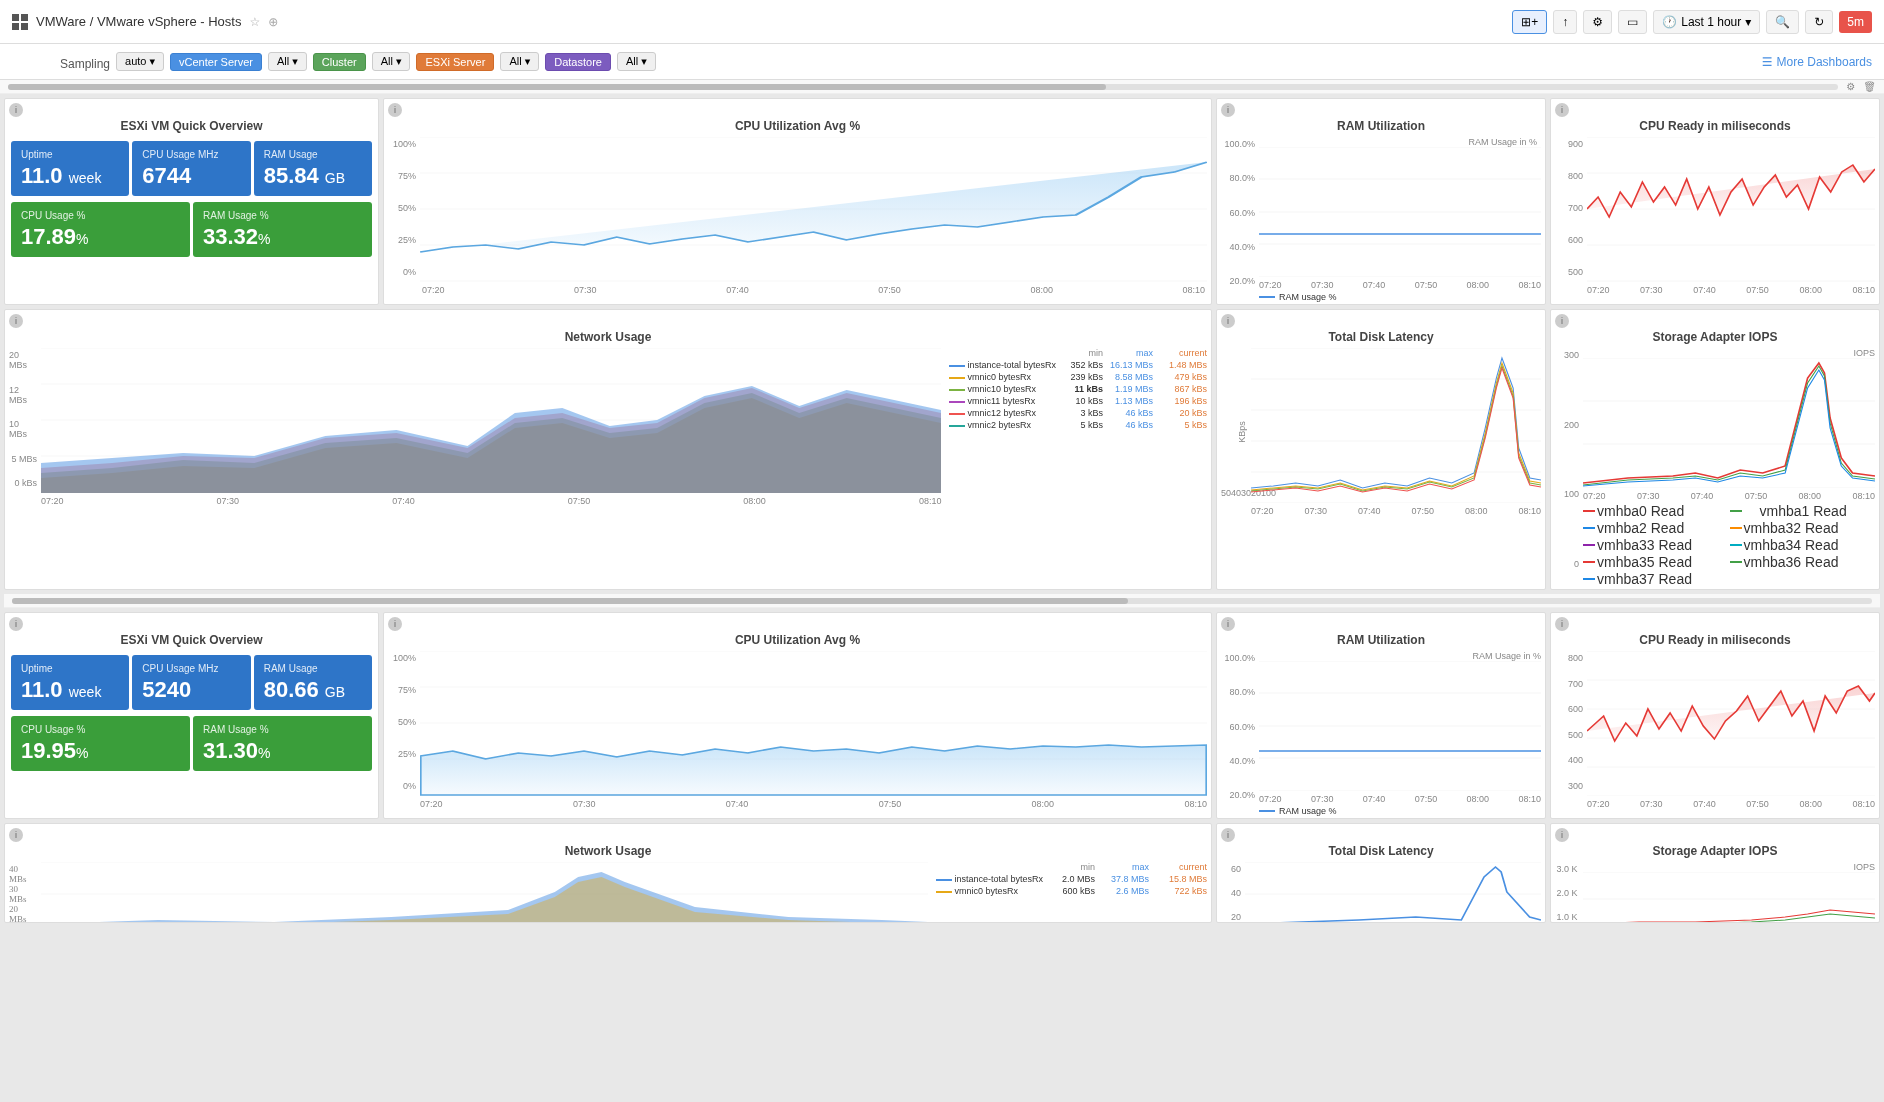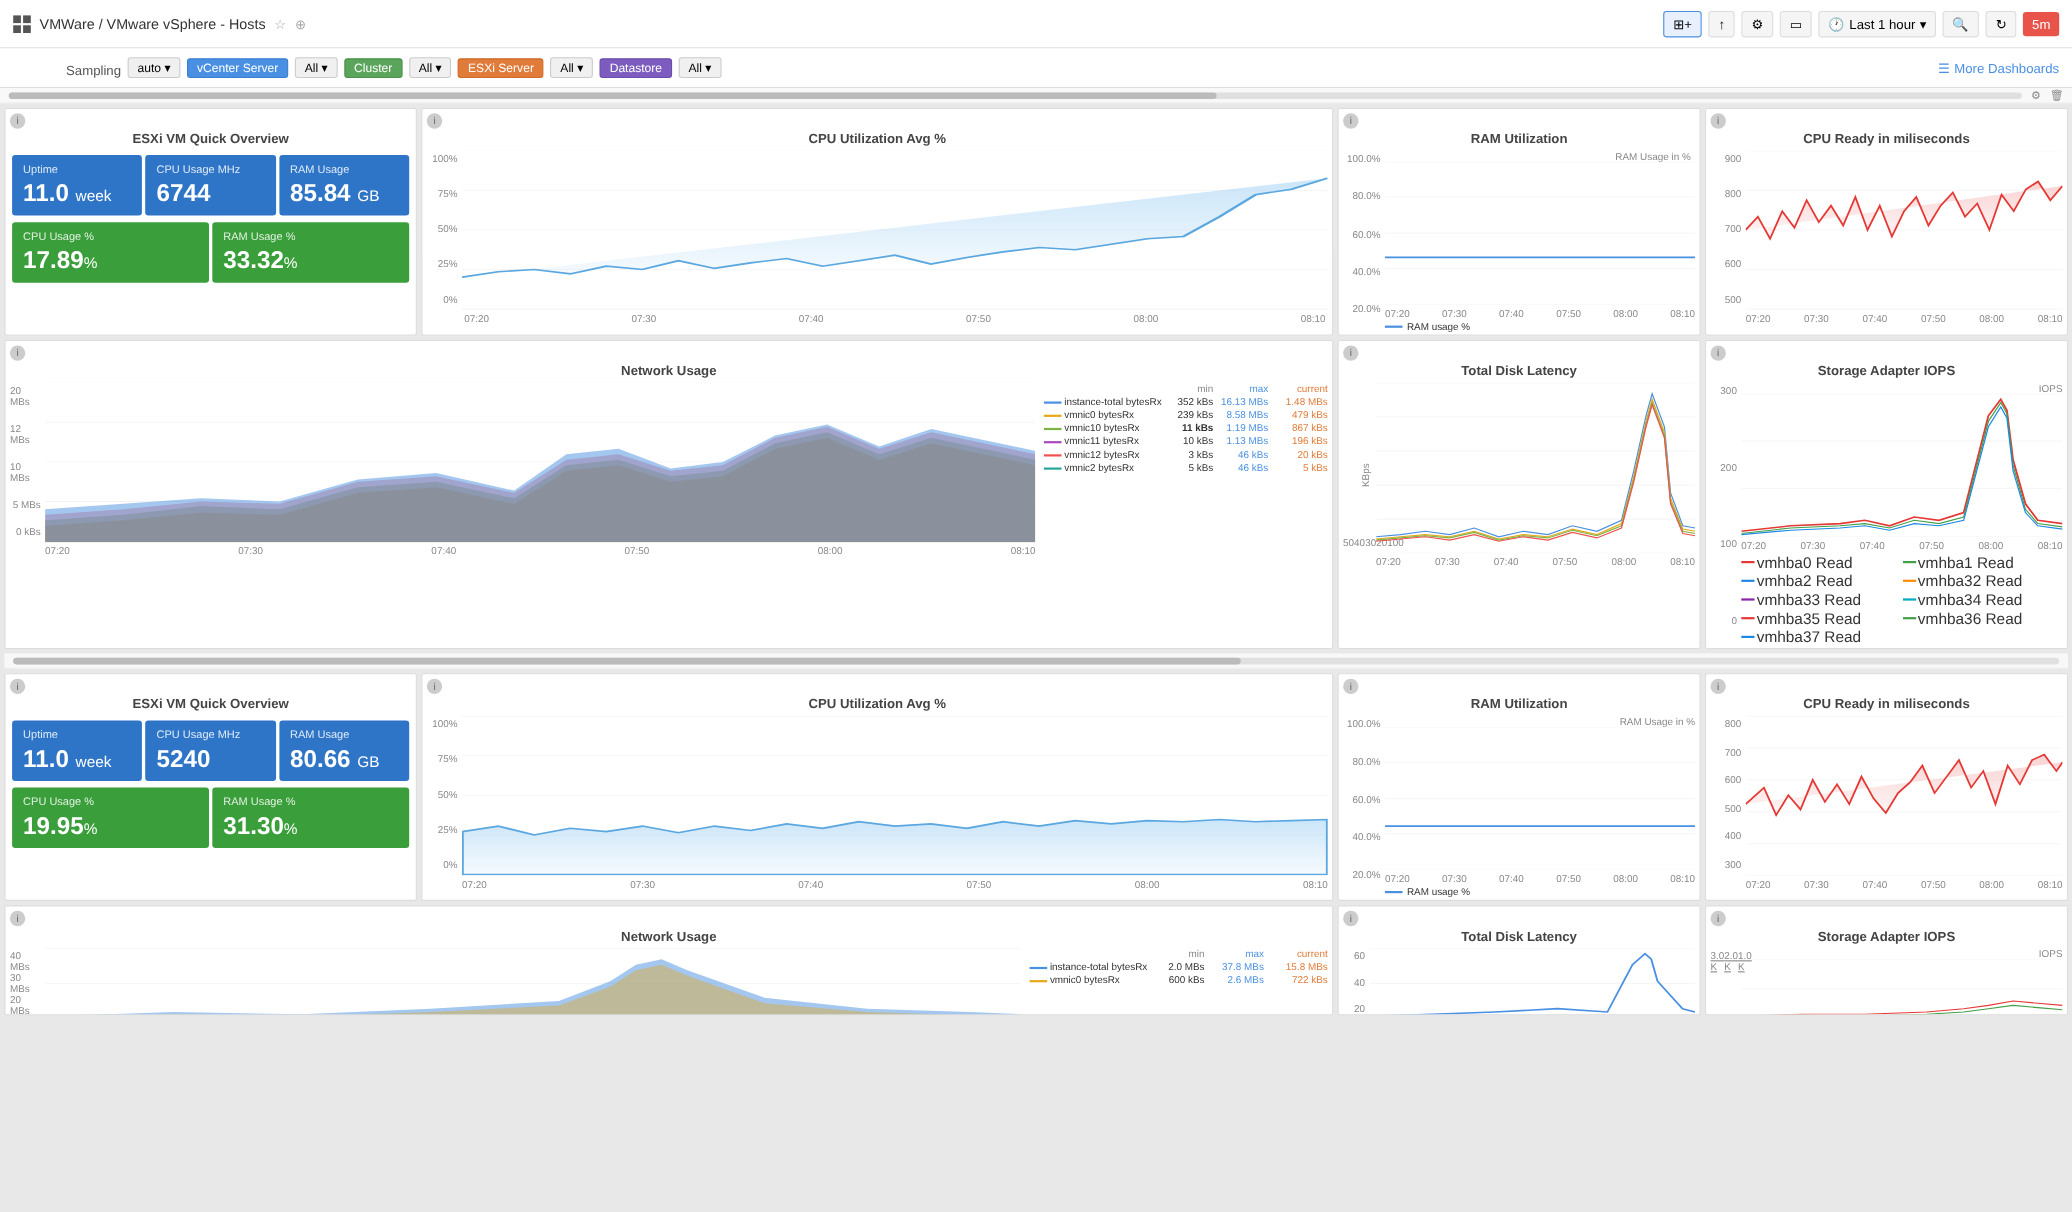--- a/index.html
+++ b/index.html
@@ -421,21 +421,21 @@
             <span>07:40</span>
             <span>07:50</span>
             <span>08:00</span>
             <span>08:10</span>
           </div>
           <div style="display:grid;grid-template-columns:1fr 1fr;gap:1px;font-size:14px;padding-top:2px;">
             <div style="display:flex;align-items:center;gap:2px;">
                 <span style="display:inline-block;width:12px;height:2px;background:#e53935;"></span>
                 <span>vmhba0 Read</span>
               </div>
-            <div style="display:flex;align-items:center;gap:2px;">
+            <div style="display:flex;align-items:center;gap:18px;">
                 <span style="display:inline-block;width:12px;height:2px;background:#43a047;"></span>
                 <span>vmhba1 Read</span>
               </div>
             <div style="display:flex;align-items:center;gap:2px;">
                 <span style="display:inline-block;width:12px;height:2px;background:#1e88e5;"></span>
                 <span>vmhba2 Read</span>
               </div>
             <div style="display:flex;align-items:center;gap:2px;">
                 <span style="display:inline-block;width:12px;height:2px;background:#fb8c00;"></span>
                 <span>vmhba32 Read</span>
@@ -620,21 +620,21 @@
   </div>
 
   <div style="display:grid;grid-template-columns:1fr 330px 330px;gap:4px;margin-bottom:4px;">
 
     <div class="panel" style="height:100px;overflow:hidden;">
       <div class="panel-info">i</div>
       <div class="panel-title">Network Usage</div>
       <div style="display:flex;padding:2px 4px;">
         <div style="flex:1;min-width:0;">
           <div style="display:flex;">
-            <div style="width:32px;display:flex;flex-direction:column;justify-content:space-between;padding:2px 4px 8px 0;font-size:9px;color:#888;">
+            <div style="width:32px;display:flex;flex-direction:column;justify-content:space-between;padding:2px 4px 8px 0;font-size:9px;color:#888;font-family:Liberation Serif, serif;">
               <span>40 MBs</span>
               <span>30 MBs</span>
               <span>20 MBs</span>
             </div>
             <div style="flex:1;">
               <svg viewBox="0 0 380 65" preserveAspectRatio="none" style="width:100%;height:65px;">
                 <line x1="0" y1="0" x2="380" y2="0" stroke="#eee" stroke-width="0.5"></line>
                 <line x1="0" y1="32" x2="380" y2="32" stroke="#eee" stroke-width="0.5"></line>
                 <line x1="0" y1="65" x2="380" y2="65" stroke="#eee" stroke-width="0.5"></line>
                 <path d="M0,62 L50,58 L100,60 L150,55 L200,48 L220,30 L230,15 L240,10 L250,20 L280,45 L320,55 L360,58 L380,60 L380,65 L0,65Z" fill="#4a90e2" opacity="0.5"></path>
@@ -683,21 +683,21 @@
             <path d="M0,62 L50,60 L100,58 L150,55 L190,58 L210,15 L220,5 L225,10 L230,30 L250,55 L260,58" fill="none" stroke="#4a90e2" stroke-width="1.5"></path>
           </svg>
         </div>
       </div>
     </div>
 
     <div class="panel" style="height:100px;overflow:hidden;">
       <div class="panel-info">i</div>
       <div class="panel-title">Storage Adapter IOPS</div>
       <div style="display:flex;padding:2px 4px;">
-        <div style="width:28px;display:flex;flex-direction:row;justify-content:space-between;align-items:flex-start;padding:2px 4px 8px 0;font-size:9px;color:#888;text-decoration:underline;">
+        <div style="width:28px;display:flex;flex-direction:column;justify-content:space-between;align-items:center;padding:2px 4px 8px 0;font-size:9px;color:#888;">
           <span>3.0 K</span>
           <span>2.0 K</span>
           <span>1.0 K</span>
         </div>
         <div style="flex:1;">
           <div style="font-size:9px;color:#888;text-align:right;">IOPS</div>
           <svg viewBox="0 0 260 55" preserveAspectRatio="none" style="width:100%;height:55px;">
             <line x1="0" y1="0" x2="260" y2="0" stroke="#eee" stroke-width="0.5"></line>
             <line x1="0" y1="27" x2="260" y2="27" stroke="#eee" stroke-width="0.5"></line>
             <line x1="0" y1="55" x2="260" y2="55" stroke="#eee" stroke-width="0.5"></line>

